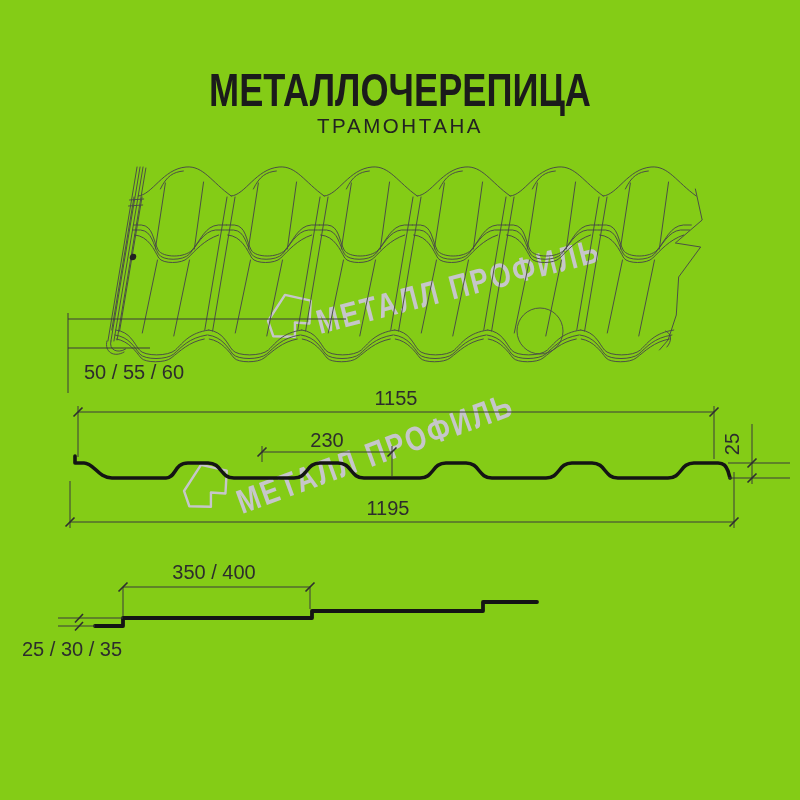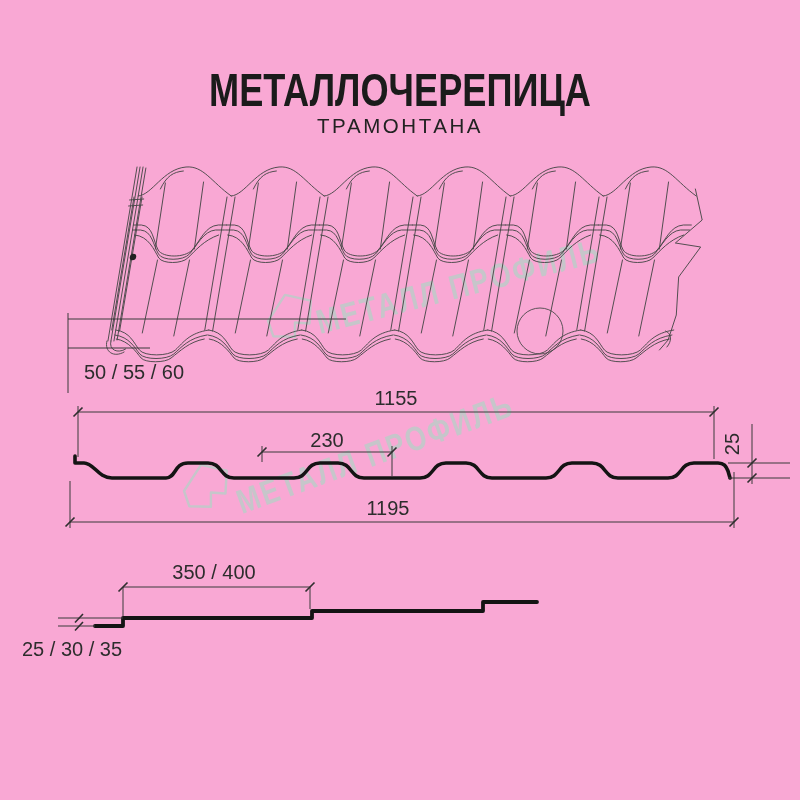--- a/index.html
+++ b/index.html
@@ -1,16 +1,16 @@
 <!DOCTYPE html>
 <html><head>
 <meta charset="utf-8">
 <style>
   html,body{margin:0;padding:0;background:#fff;}
-  .stage{position:relative;width:800px;height:800px;background:#f9a8d4;overflow:hidden;
+  .stage{position:relative;width:800px;height:800px;background:#84cc16;overflow:hidden;
          font-family:"Liberation Sans", sans-serif;}
   svg{display:block;}
   text{font-family:"Liberation Sans", sans-serif;}
   .title-txt{font-weight:bold;fill:#1b1b1b;}
   .subtitle-txt{fill:#222;letter-spacing:2.5px;}
   .dim-txt{fill:#2d2d2d;font-size:20px;}
   .wm-txt{font-weight:bold;fill:#c6c6ca;font-size:34px;letter-spacing:3px;}
   .thin{stroke:#3a3a3a;stroke-width:1;fill:none;}
   .tick{stroke:#2f2f2f;stroke-width:1.6;fill:none;}
   .bold{stroke:#141414;stroke-width:3.6;fill:none;stroke-linejoin:round;stroke-linecap:round;}

